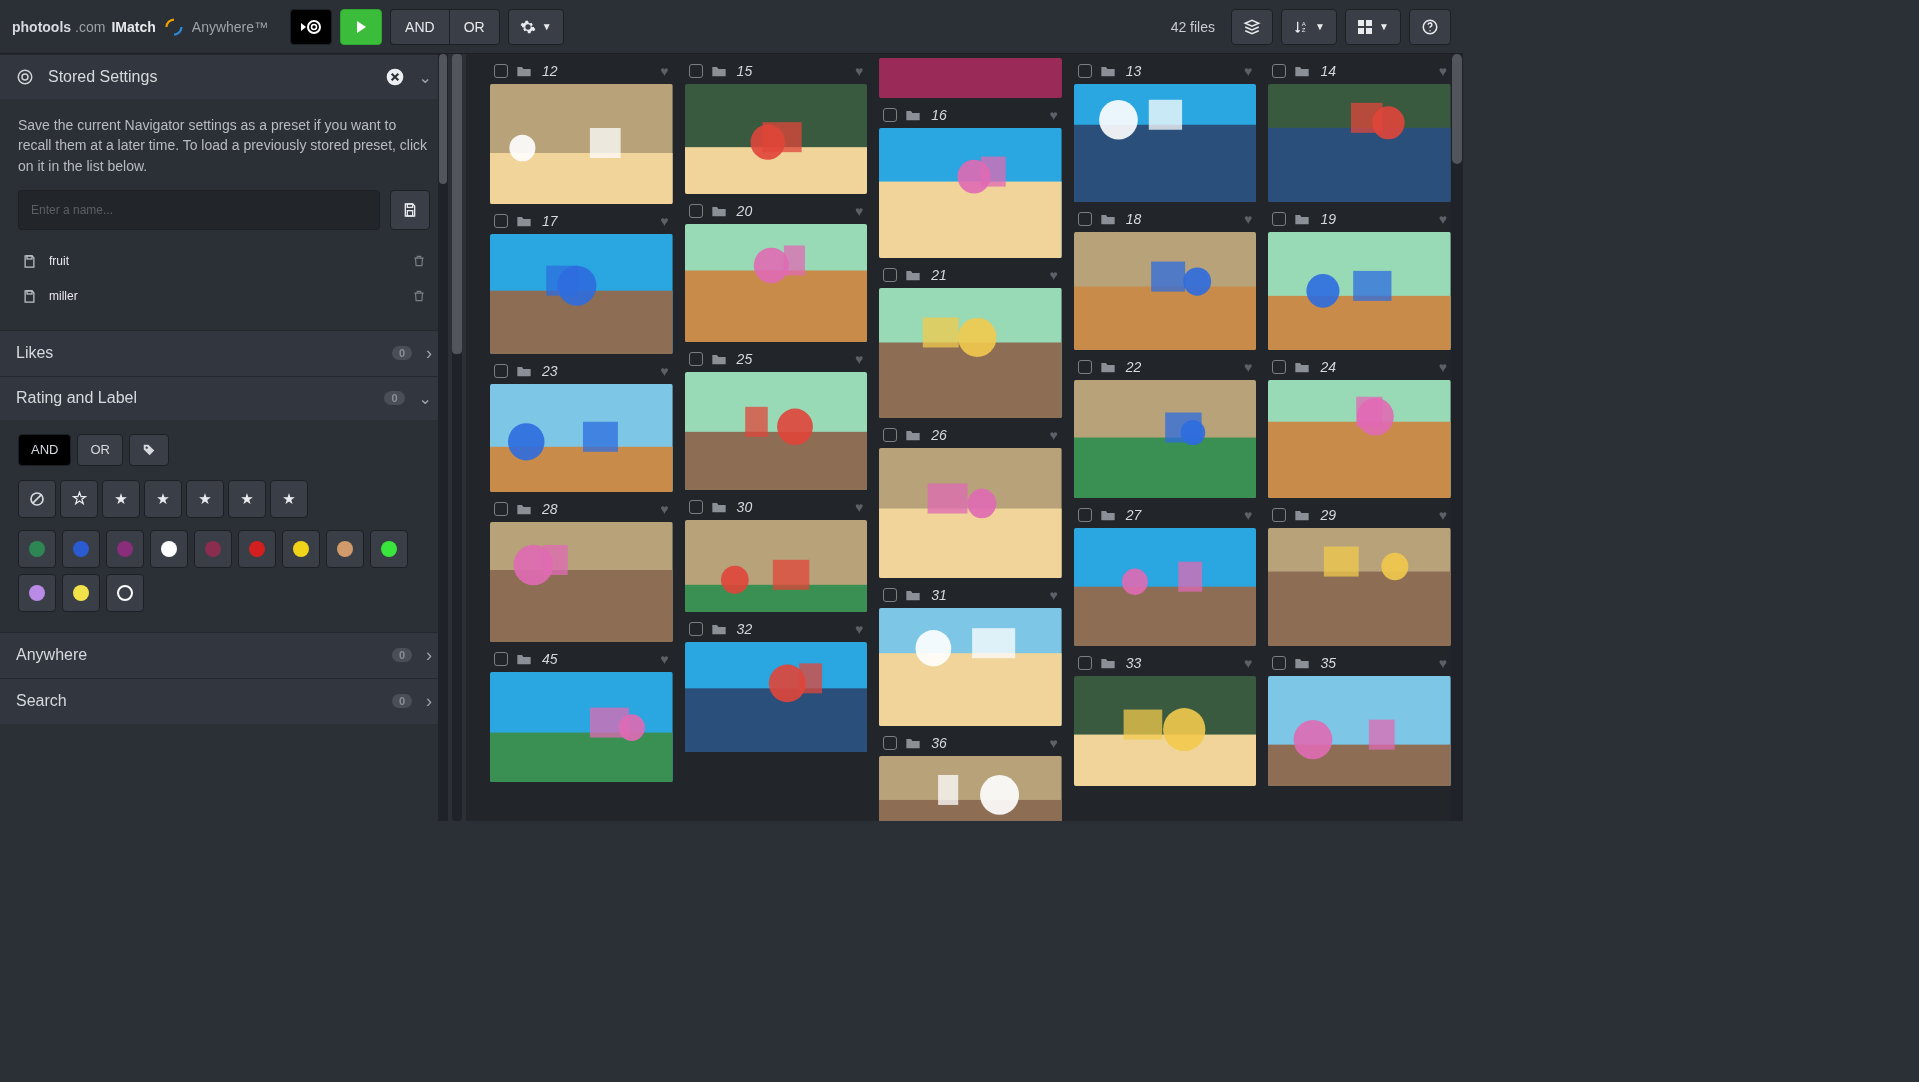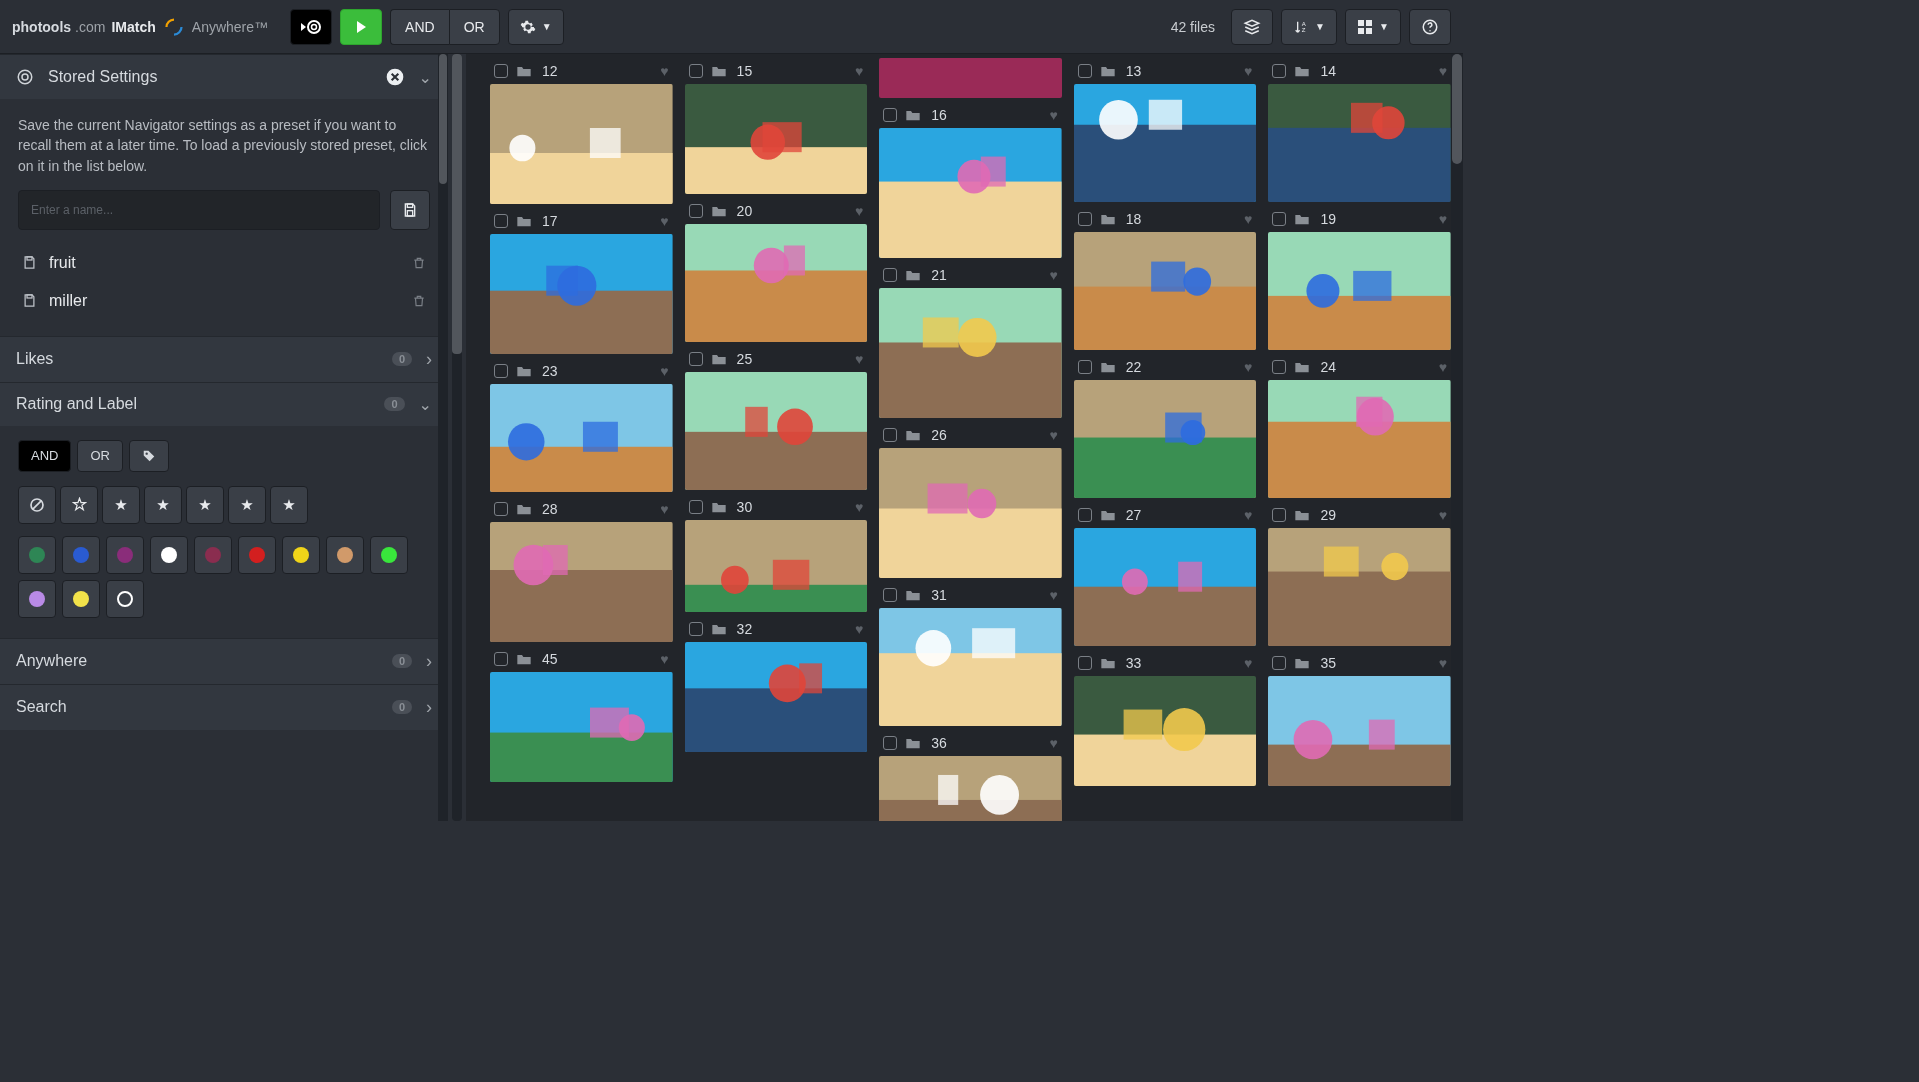--- a/index.html
+++ b/index.html
@@ -88,21 +88,21 @@
 .nameinput {
   flex:1; height:40px; background:#222529; border:1px solid #1c1f24;
   border-radius:4px; color:#cfd3d8; padding:0 12px; font-size:12px;
 }
 .nameinput::placeholder { color:#5b6067; }
 .savebtn {
   width:40px; height:40px; background:#3a3f47; border:1px solid #1c1f24;
   border-radius:4px; color:#d6dadf; display:flex; align-items:center; justify-content:center; cursor:pointer;
 }
 .presetlist { margin-top:14px; }
-.presetitem { display:flex; align-items:center; gap:12px; padding:10px 4px; color:#e8eaed; font-size:16px; }
+.presetitem { display:flex; align-items:center; gap:12px; padding:10px 4px; color:#e8eaed; font-size:12px; }
 .presetitem .del { margin-left:auto; color:#7a7f86; cursor:pointer; }
 .presetitem .psicon { color:#bfc3c9; }
 
 .filterbody { padding: 14px 18px 20px; background:#2b2f36; }
 .smallseg { display:flex; gap:6px; margin-bottom:14px; }
 .smallseg .seg { height:32px; padding:0 12px; background:#3a3f47; border:1px solid #1c1f24; border-radius:4px; color:#d6dadf; display:inline-flex; align-items:center; cursor:pointer; font-size:13px; font-weight:500;}
 .smallseg .seg.active { background:#000; }
 .stars { display:flex; gap:4px; margin-bottom:12px; }
 .stars .stbtn { width:38px; height:38px; background:#3a3f47; border:1px solid #1c1f24; border-radius:4px; display:flex; align-items:center; justify-content:center; cursor:pointer; color:#e8eaed; font-size:15px; }
 .stars .stbtn.null { color:#cfd3d8; }
@@ -111,21 +111,21 @@
 .dot { width:16px; height:16px; border-radius:50%; }
 .dot.ring { background:transparent; border:2px solid #fff; }
 
 .gutter {
   width: 18px; background:#2b2f36; position:relative;
 }
 .gutter .track { position:absolute; left:4px; right:4px; top:0; bottom:0; background:#1f2329; border-radius:4px; }
 .gutter .gthumb { position:absolute; left:4px; right:4px; top:0; height:300px; background:#52565c; border-radius:4px; }
 
 
-.main { flex:1; background:#22252a; overflow:hidden; position:relative; }
+.main { flex:1; background:#22252a; overflow:hidden; position:relative;font-style:italic; }
 .grid  { display:flex; gap:12px; padding:4px 12px 4px 24px; }
 .col   { width:186px; display:flex; flex-direction:column; gap:0; }
 .cell  { }
 .cell-head {
   height:26px; display:flex; align-items:center; gap:8px;
   color:#9ea3a9; padding:0 4px;
 }
 .cell-head .cb { width:14px; height:14px; border:1.5px solid #7a7f86; border-radius:3px; cursor:pointer; flex-shrink:0;}
 .cell-head .fld { font-size:14px; color:#8b9096; cursor:pointer; }
 .cell-head .num { color:#d6dadf; font-size:14px; margin-left:2px; flex:1;}

